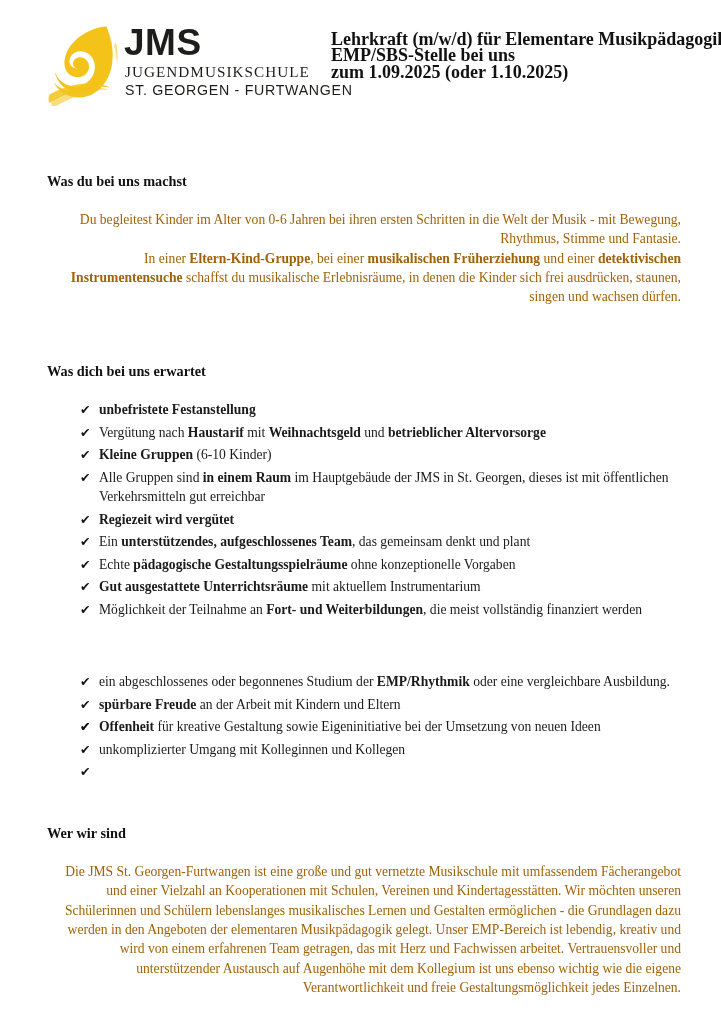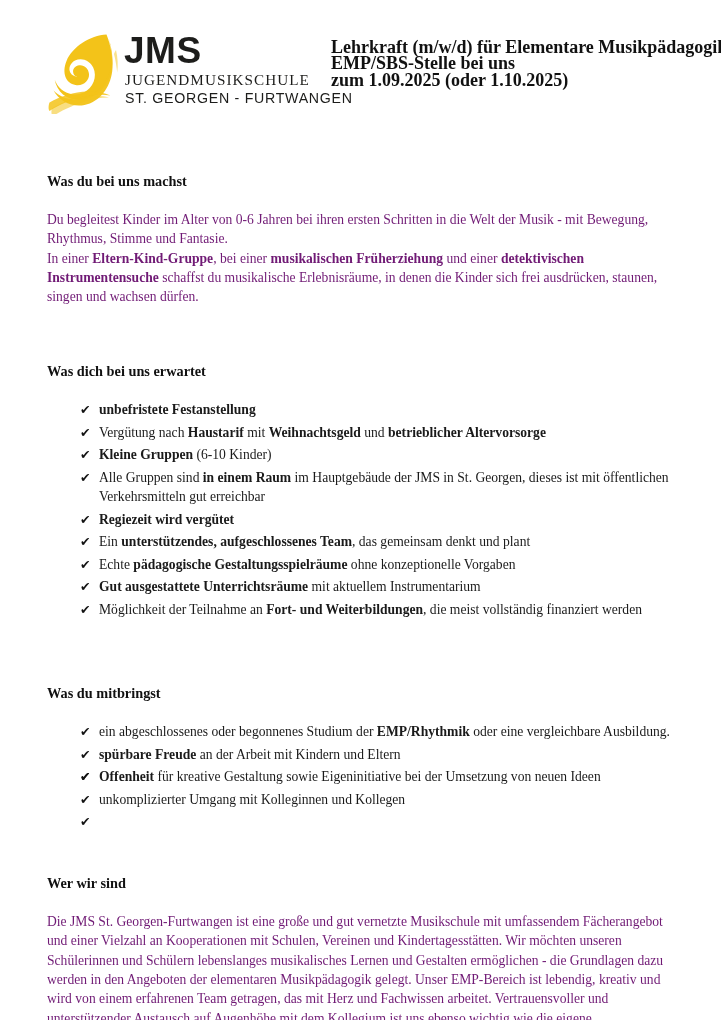--- a/index.html
+++ b/index.html
@@ -21,21 +21,21 @@
     left: 0; top: 0;
     width: 721px;
     height: 1020px;
     background: #fff;
   }
 
   
   .header {
     position: absolute;
     left: 0;
-    top: 24px;
+    top: 16px;
     width: 721px;
     height: 105px;
   }
   .logo-block {
     position: absolute;
     left: 46px;
     top: 6px;
     width: 262px;
     height: 92px;
   }
@@ -109,22 +109,22 @@
     font-size: 14.3px;
     line-height: 18px;
     color: #111;
     margin: 12px 0 20px 0;
     padding: 0;
   }
   p.para {
     font-size: 13.6px;
     line-height: 19.3px;
     margin: 0;
-    color: #701a75;
-    text-align: left;
+    color: #a16207;
+    text-align: right;
   }
   ul.check-list {
     list-style: none;
     margin: 0;
     padding: 0 0 0 33px;
   }
   ul.check-list > li {
     position: relative;
     font-size: 13.6px;
     line-height: 19.3px;
@@ -198,21 +198,20 @@
           <li><span class="tick">✔</span><span>Ein <b>unterstützendes, aufgeschlossenes Team</b>, das gemeinsam denkt und plant</span></li>
           <li><span class="tick">✔</span><span>Echte <b>pädagogische Gestaltungsspielräume</b> ohne konzeptionelle Vorgaben</span></li>
           <li><span class="tick">✔</span><span><b>Gut ausgestattete Unterrichtsräume</b> mit aktuellem Instrumentarium</span></li>
           <li><span class="tick">✔</span><span>Möglichkeit der Teilnahme an <b>Fort- und Weiterbildungen</b>, die meist vollständig finanziert werden</span></li>
         </ul>
     </div>
 
     <div class="gap-xl"></div>
 
     <div class="section">
-      <h2 class="section-heading">Was du mitbringst</h2>
       <ul class="check-list">
           <li><span class="tick">✔</span><span>ein abgeschlossenes oder begonnenes Studium der <b>EMP/Rhythmik</b> oder eine vergleichbare Ausbildung.</span></li>
           <li><span class="tick">✔</span><span><b>spürbare Freude</b> an der Arbeit mit Kindern und Eltern</span></li>
           <li><span class="tick">✔</span></li>
           <li><span class="tick">✔</span><span><b>Offenheit</b> für kreative Gestaltung sowie Eigeninitiative bei der Umsetzung von neuen Ideen</span></li>
           <li><span class="tick">✔</span><span>unkomplizierter Umgang mit Kolleginnen und Kollegen</span></li>
           <li><span class="tick">✔</span></li>
         </ul>
     </div>
 

